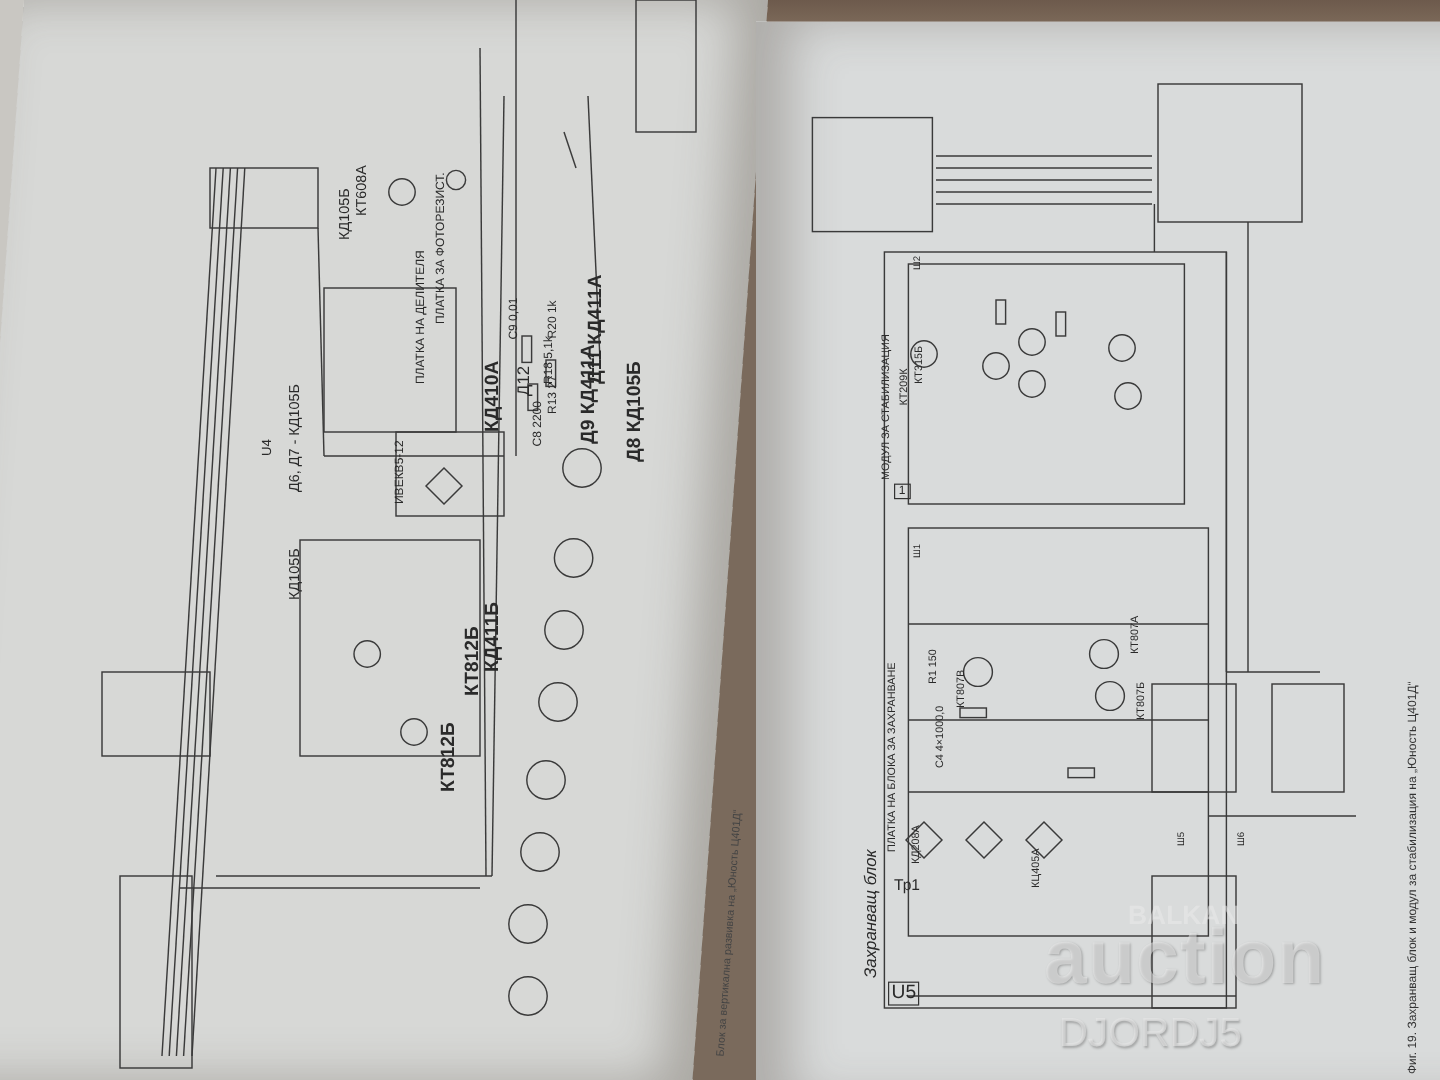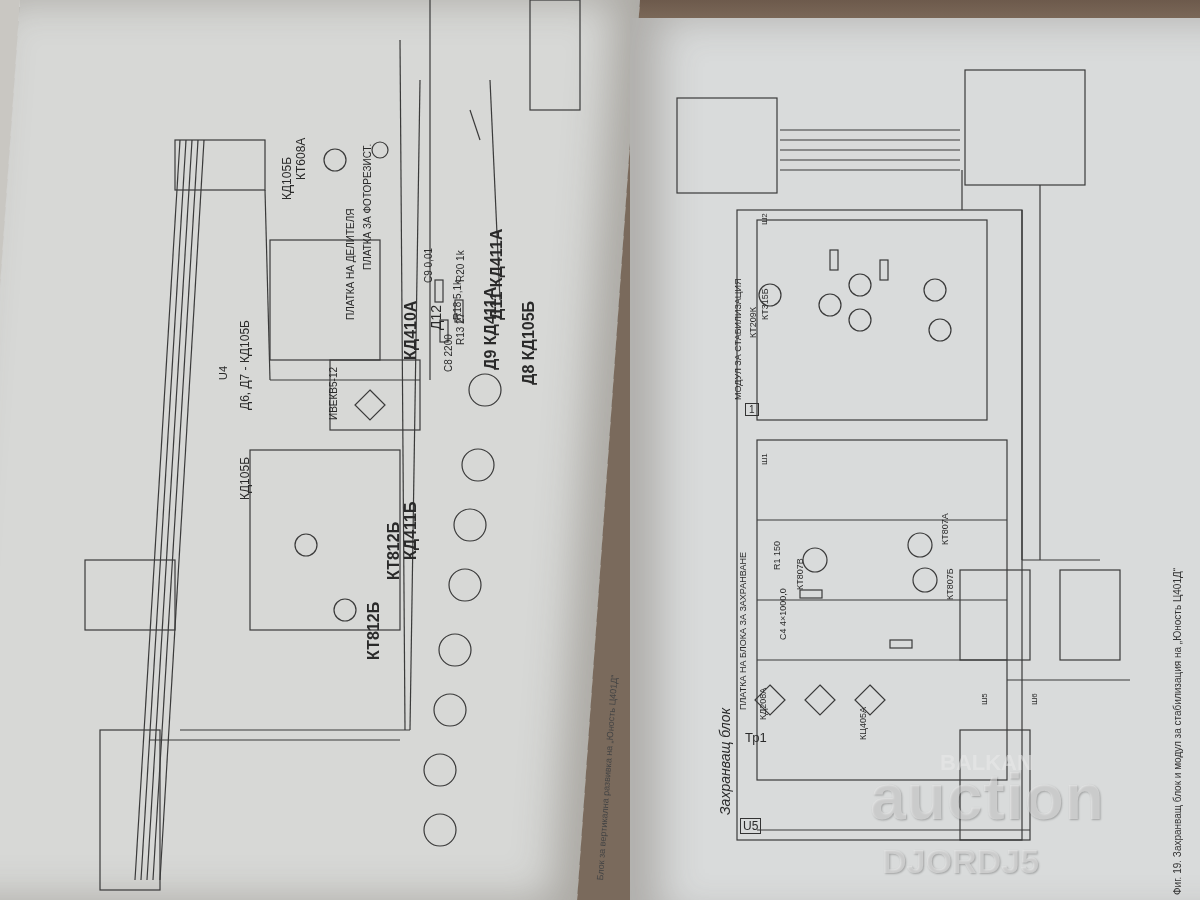--- a/index.html
+++ b/index.html
@@ -7,21 +7,21 @@
   .bg-top{position:absolute;left:620px;top:0;width:580px;height:40px;background:linear-gradient(#6d5a4c,#8a7866);}
   .page-left-back{position:absolute;left:0;top:0;width:150px;height:900px;background:#c9c7c2;}
   .page-left-back .txt{position:absolute;left:30px;top:40px;width:110px;font-family:"Liberation Serif",serif;font-size:9px;color:#333;line-height:12px;}
   .page-left-back .tbl{position:absolute;left:0;top:500px;width:40px;font-family:"Liberation Serif",serif;font-size:9px;color:#222;line-height:11.5px;text-align:right;}
   .page-left{position:absolute;left:20px;top:0;width:620px;height:900px;background:#d7d8d6;transform:skewX(-4deg);transform-origin:top left;box-shadow:inset -25px 0 40px rgba(90,80,70,.35);}
   .page-right{position:absolute;left:630px;top:18px;width:590px;height:900px;background:#d9dbdb;box-shadow:inset 30px 0 40px rgba(80,70,60,.3);}
   svg{position:absolute;left:0;top:0;}
   .lbl{position:absolute;font-size:11px;color:#2a2a2a;white-space:nowrap;}
   .rot{transform:rotate(-90deg);transform-origin:left top;}
   .wm{position:absolute;left:870px;top:760px;font-size:64px;font-weight:bold;color:rgba(235,235,235,.55);text-shadow:1px 1px 2px rgba(0,0,0,.25);letter-spacing:1px;}
-  .wm2{position:absolute;left:882px;top:842px;font-size:34px;font-weight:bold;color:rgba(235,235,235,.55);text-shadow:1px 1px 2px rgba(0,0,0,.25);}
+  .wm2{position:absolute;left:882px;top:842px;font-size:34px;font-weight:normal;color:rgba(235,235,235,.55);text-shadow:1px 1px 2px rgba(0,0,0,.25);}
   .wm0{position:absolute;left:940px;top:750px;font-size:22px;font-weight:bold;color:rgba(235,235,235,.5);}
 </style>
 </head>
 <body>
 
 <div class="bg-top"></div>
 
 <div class="page-left-back">
   <div class="txt">
     <div>фиг. 1.5, където ак</div>
@@ -156,21 +156,21 @@
 <div class="lbl rot" style="left:452px;top:320px;font-size:10px;">R18 5,1k</div>
 <div class="lbl rot" style="left:455px;top:282px;font-size:10px;">R20 1k</div>
 <div class="lbl rot" style="left:423px;top:283px;font-size:10px;">C9 0,01</div>
 <div class="lbl rot" style="left:455px;top:345px;font-size:10px;">R13 27</div>
 <div class="lbl rot" style="left:443px;top:372px;font-size:10px;">C8 2200</div>
 <div class="lbl rot" style="left:345px;top:320px;font-size:10px;">ПЛАТКА НА ДЕЛИТЕЛЯ</div>
 <div class="lbl rot" style="left:362px;top:270px;font-size:10px;">ПЛАТКА ЗА ФОТОРЕЗИСТ.</div>
 <div class="lbl rot" style="left:328px;top:420px;font-size:10px;">ИВЕКВ5-12</div>
 <div class="lbl" style="left:595px;top:880px;font-size:9px;transform:rotate(-86deg);transform-origin:left top;color:#444;">Блок за вертикална развивка на „Юность Ц401Д“</div>
 
-<div class="lbl" style="left:740px;top:818px;font-size:12px;border:1px solid #333;padding:0 2px;">U5</div>
+<div class="lbl" style="left:740px;top:818px;font-size:16px;border:1px solid #333;padding:0 2px;">U5</div>
 <div class="lbl rot" style="left:717px;top:815px;font-size:14px;font-style:italic;">Захранващ блок</div>
 <div class="lbl rot" style="left:733px;top:400px;font-size:9px;">МОДУЛ ЗА СТАБИЛИЗАЦИЯ</div>
 <div class="lbl" style="left:745px;top:403px;font-size:10px;border:1px solid #333;padding:0 3px;">1</div>
 <div class="lbl rot" style="left:738px;top:710px;font-size:9px;">ПЛАТКА НА БЛОКА ЗА ЗАХРАНВАНЕ</div>
 <div class="lbl rot" style="left:748px;top:338px;font-size:9px;">КТ209К</div>
 <div class="lbl rot" style="left:760px;top:320px;font-size:9px;">КТ315Б</div>
 <div class="lbl rot" style="left:795px;top:590px;font-size:9px;">КТ807В</div>
 <div class="lbl rot" style="left:940px;top:545px;font-size:9px;">КТ807А</div>
 <div class="lbl rot" style="left:945px;top:600px;font-size:9px;">КТ807Б</div>
 <div class="lbl rot" style="left:858px;top:740px;font-size:9px;">КЦ405А</div>

